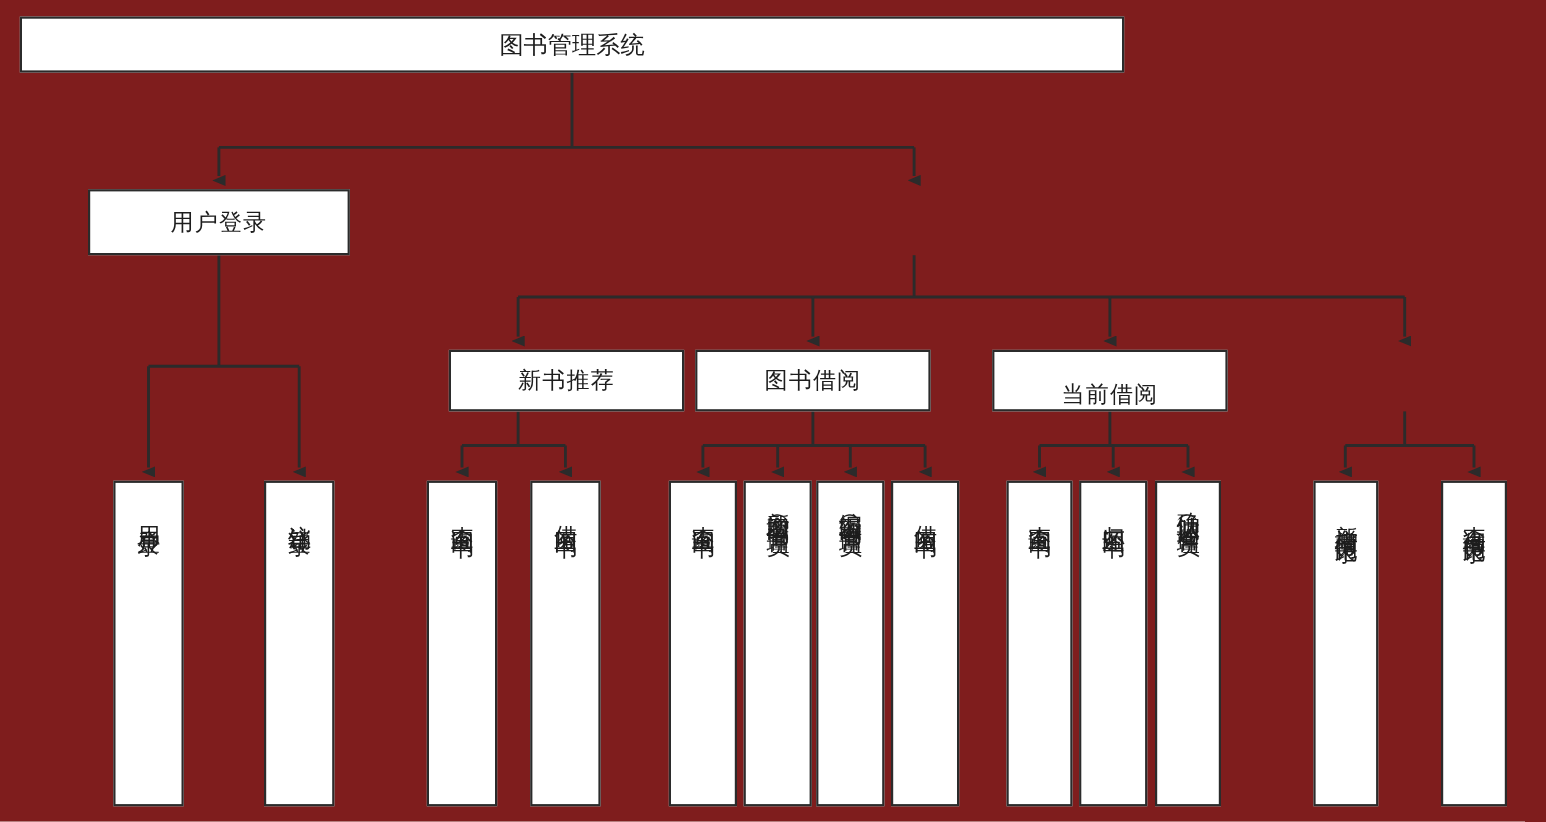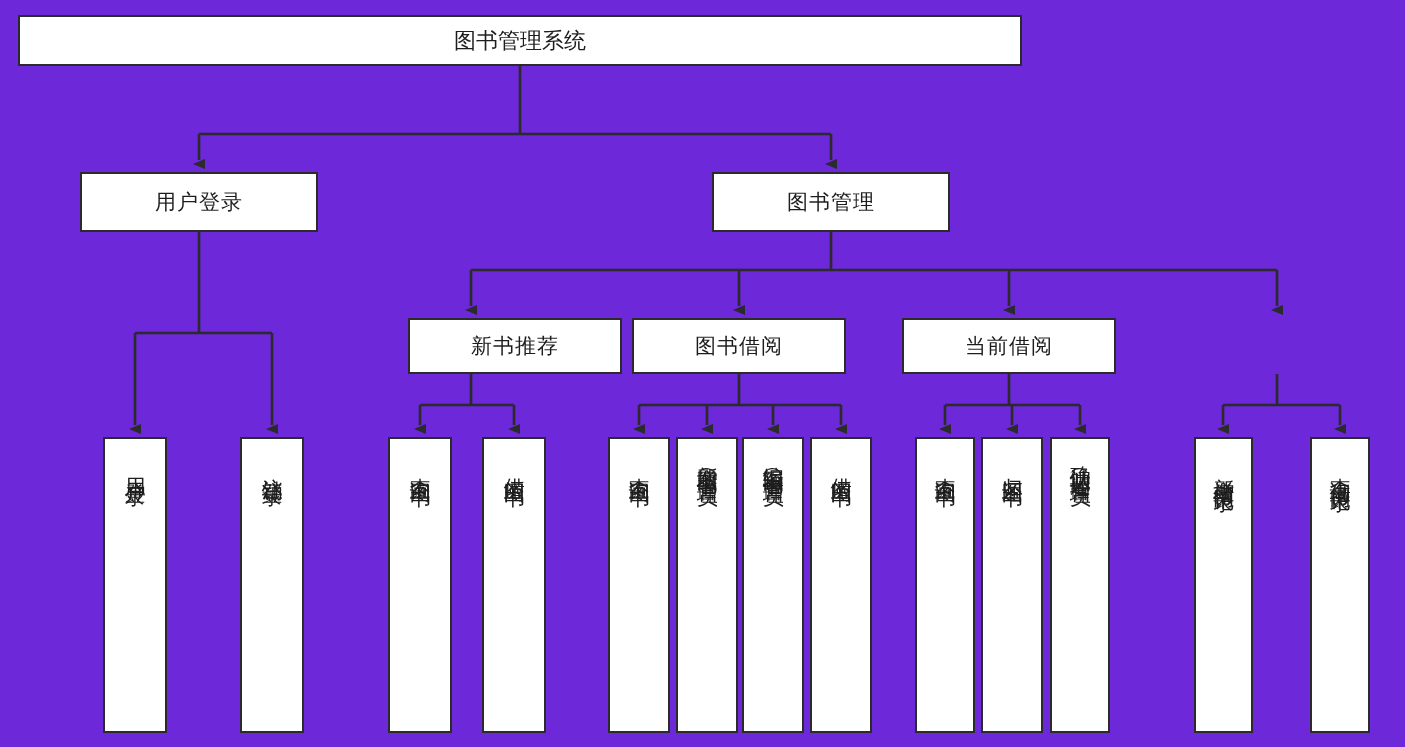--- a/index.html
+++ b/index.html
@@ -7,21 +7,21 @@
     padding: 0;
     background: #ffffff;
   }
   body {
     font-family: "DejaVu Sans", "Liberation Sans", sans-serif;
   }
   #stage {
     position: relative;
     width: 1405px;
     height: 747px;
-    background: #6d28d9;
+    background: #7f1d1d;
     overflow: hidden;
   }
   svg#wires {
     position: absolute;
     left: 0;
     top: 0;
     width: 1405px;
     height: 747px;
     pointer-events: none;
   }
@@ -121,31 +121,28 @@
     </g>
   </svg>
 
   <div class="node root" style="left:18px; top:15px; width:1004px; height:51px;">
     <span>图书管理系统</span>
   </div>
 
   <div class="node h" style="left:80px; top:172px; width:238px; height:60px;">
     <span>用户登录</span>
   </div>
-  <div class="node h" style="left:712px; top:172px; width:238px; height:60px;">
-    <span>图书管理</span>
-  </div>
 
   <div class="node h" style="left:364px; top:318px; width:214px; height:56px;margin-left:44px;">
     <span>新书推荐</span>
   </div>
   <div class="node h" style="left:632px; top:318px; width:214px; height:56px;justify-content:center;">
     <span>图书借阅</span>
   </div>
-  <div class="node h" style="left:902px; top:318px; width:214px; height:56px;">
+  <div class="node h" style="left:902px; top:318px; width:214px; height:56px;align-items:flex-end;">
     <span>当前借阅</span>
   </div>
 
   <div class="node v" style="left:103px; top:437px; width:64px; height:296px;">
     <span class="vtext">用户登录</span>
   </div>
   <div class="node v" style="left:240px; top:437px; width:64px; height:296px;">
     <span class="vtext">注销登录</span>
   </div>
 

